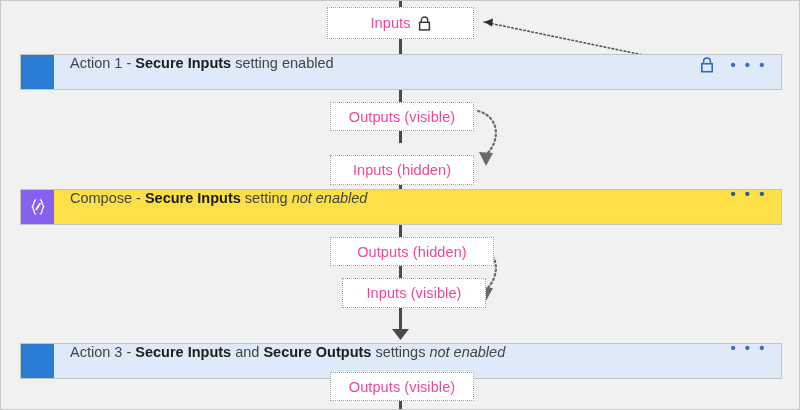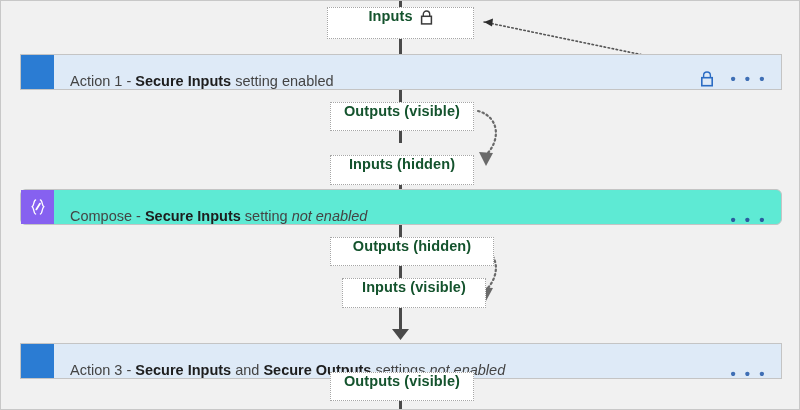--- a/index.html
+++ b/index.html
@@ -34,48 +34,48 @@
     height: 24px;
   }
 
   
   .dbox {
     position: absolute;
     border: 1px dotted #a6a6a6;
     background: #ffffff;
     box-sizing: border-box;
     display: flex;
+    align-items: center;
     justify-content: center;
-    color: #14532d;
+    color: #ec4899;
     font-size: 14.5px;
     letter-spacing: 0.1px;
     white-space: nowrap;
-    font-weight: bold;
   }
   .dbox .lbl { display: inline-block; }
   .lock-dark {
     display: inline-block;
     margin-left: 7px;
     position: relative;
     top: 2px;
   }
 
   
   .row {
     position: absolute;
     left: 19px;
     width: 762px;
     height: 36px;
     box-sizing: border-box;
     border: 1px solid #c4c4c4;
     display: flex;
-    align-items: flex-end;
+    align-items: flex-start;
   }
   .row.blue   { background: #deeaf7; }
-  .row.purple { background: #5eead4; border-radius: 6px; }
+  .row.purple { background: #fde047; }
 
   .rowicon {
     width: 33px;
     height: 34px;
     flex: 0 0 33px;
     display: flex;
     align-items: center;
     justify-content: center;
     font-size: 14px;
     color: #ffffff;

